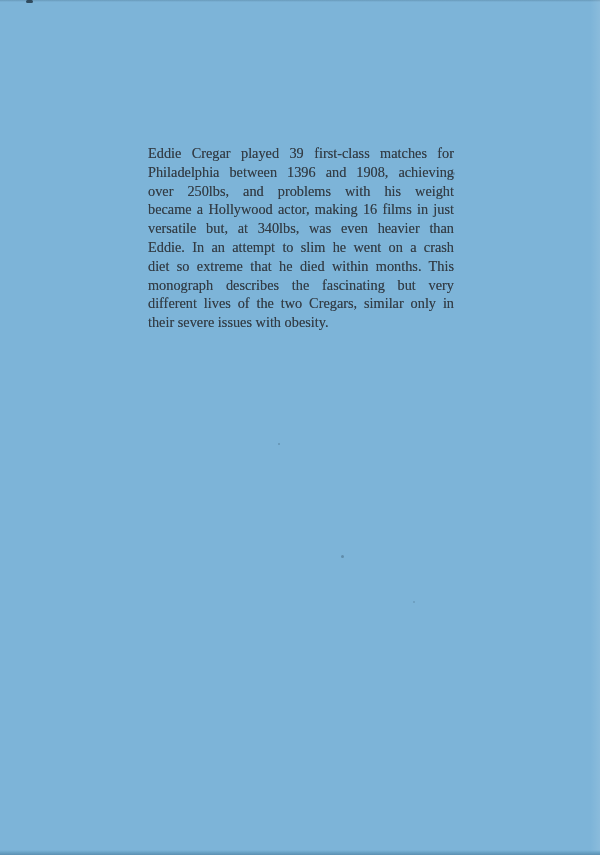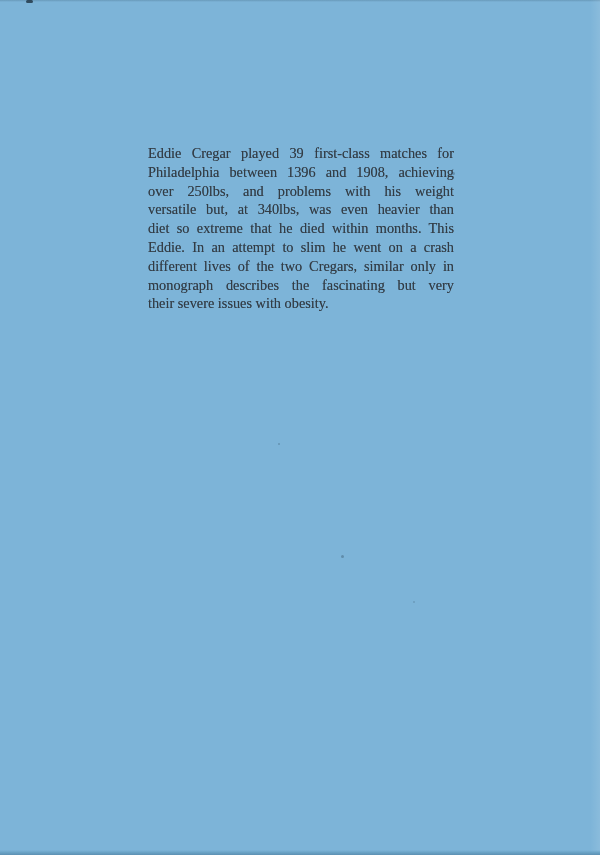--- a/index.html
+++ b/index.html
@@ -81,25 +81,26 @@
 <body>
 
 <div class="page">
   <div class="edge-top"></div>
   <div class="shade-right"></div>
 
   <div class="blurb">
     <div class="line">Eddie Cregar played 39 first-class matches for</div>
     <div class="line">Philadelphia between 1396 and 1908, achieving</div>
     <div class="line">over 250lbs, and problems with his weight</div>
+    <div class="line">became a Hollywood actor, making 16 films in just</div>
     <div class="line">versatile but, at 340lbs, was even heavier than</div>
+    <div class="line">Eddie. In an attempt to slim he went on a crash</div>
     <div class="line">diet so extreme that he died within months. This</div>
-    <div class="line">Eddie. In an attempt to slim he went on a crash</div>
+    <div class="line">monograph describes the fascinating but very</div>
     <div class="line">different lives of the two Cregars, similar only in</div>
-    <div class="line">monograph describes the fascinating but very</div>
     <div class="line last">their severe issues with obesity.</div>
   </div>
 
   <div class="speck s1"></div>
   <div class="speck s2"></div>
   <div class="speck s3"></div>
   <div class="speck s4"></div>
   <div class="speck s5"></div>
 
   <div class="edge-bottom"></div>

